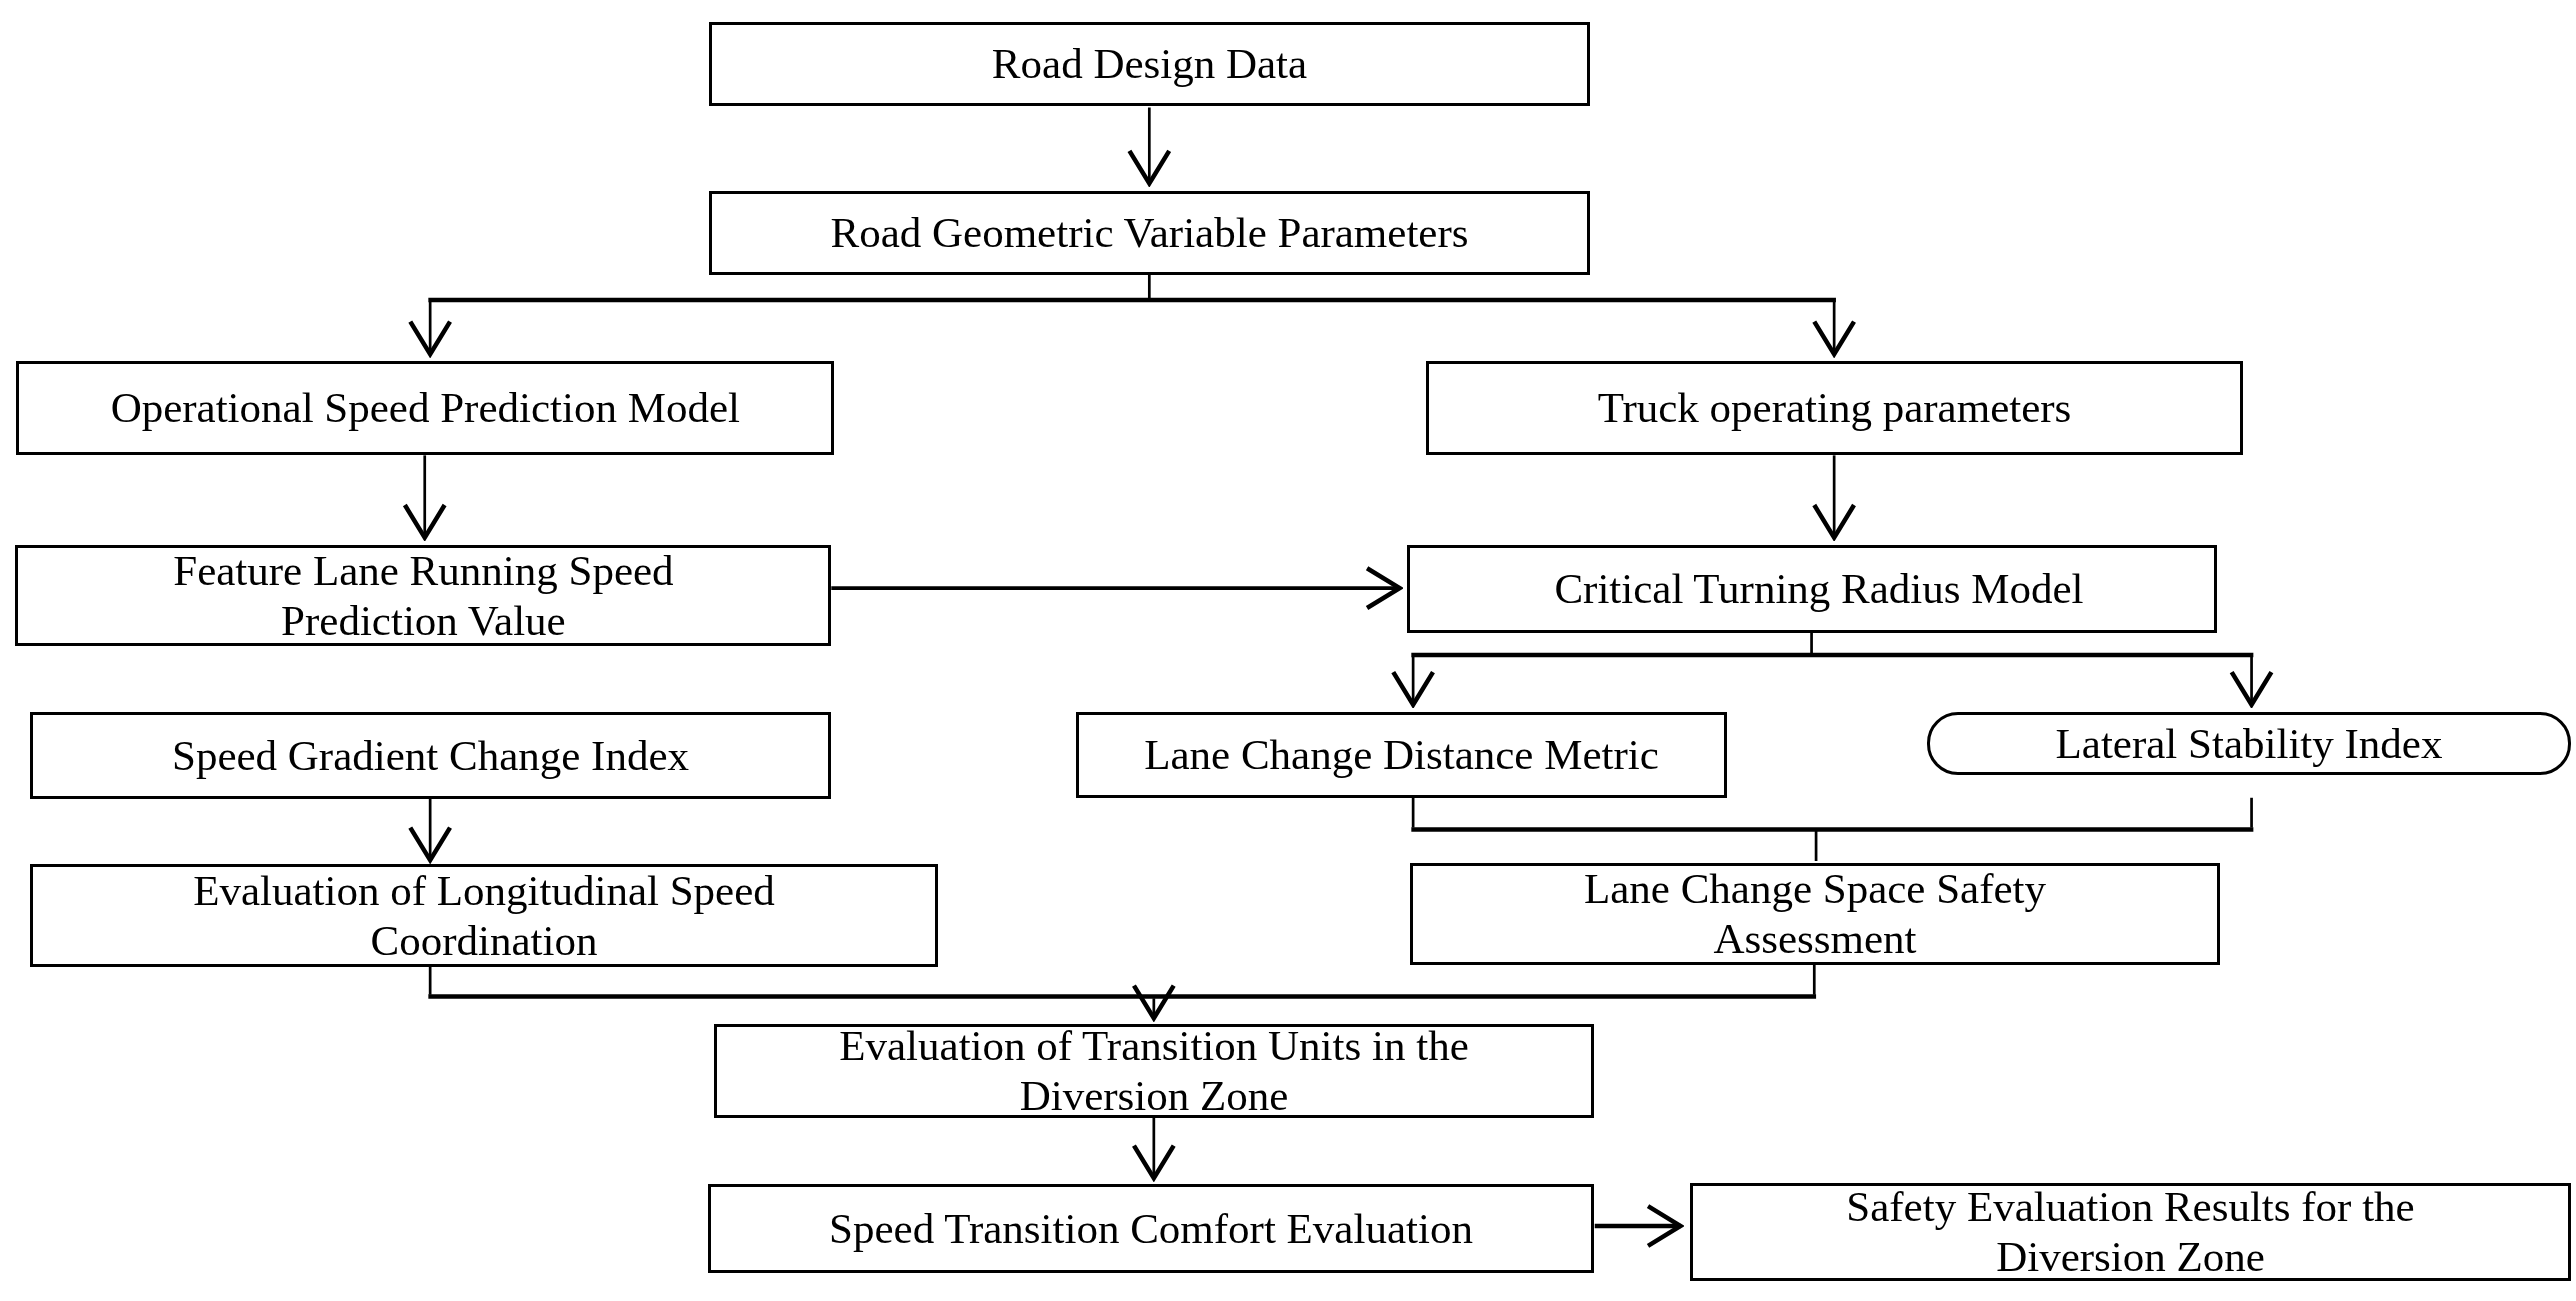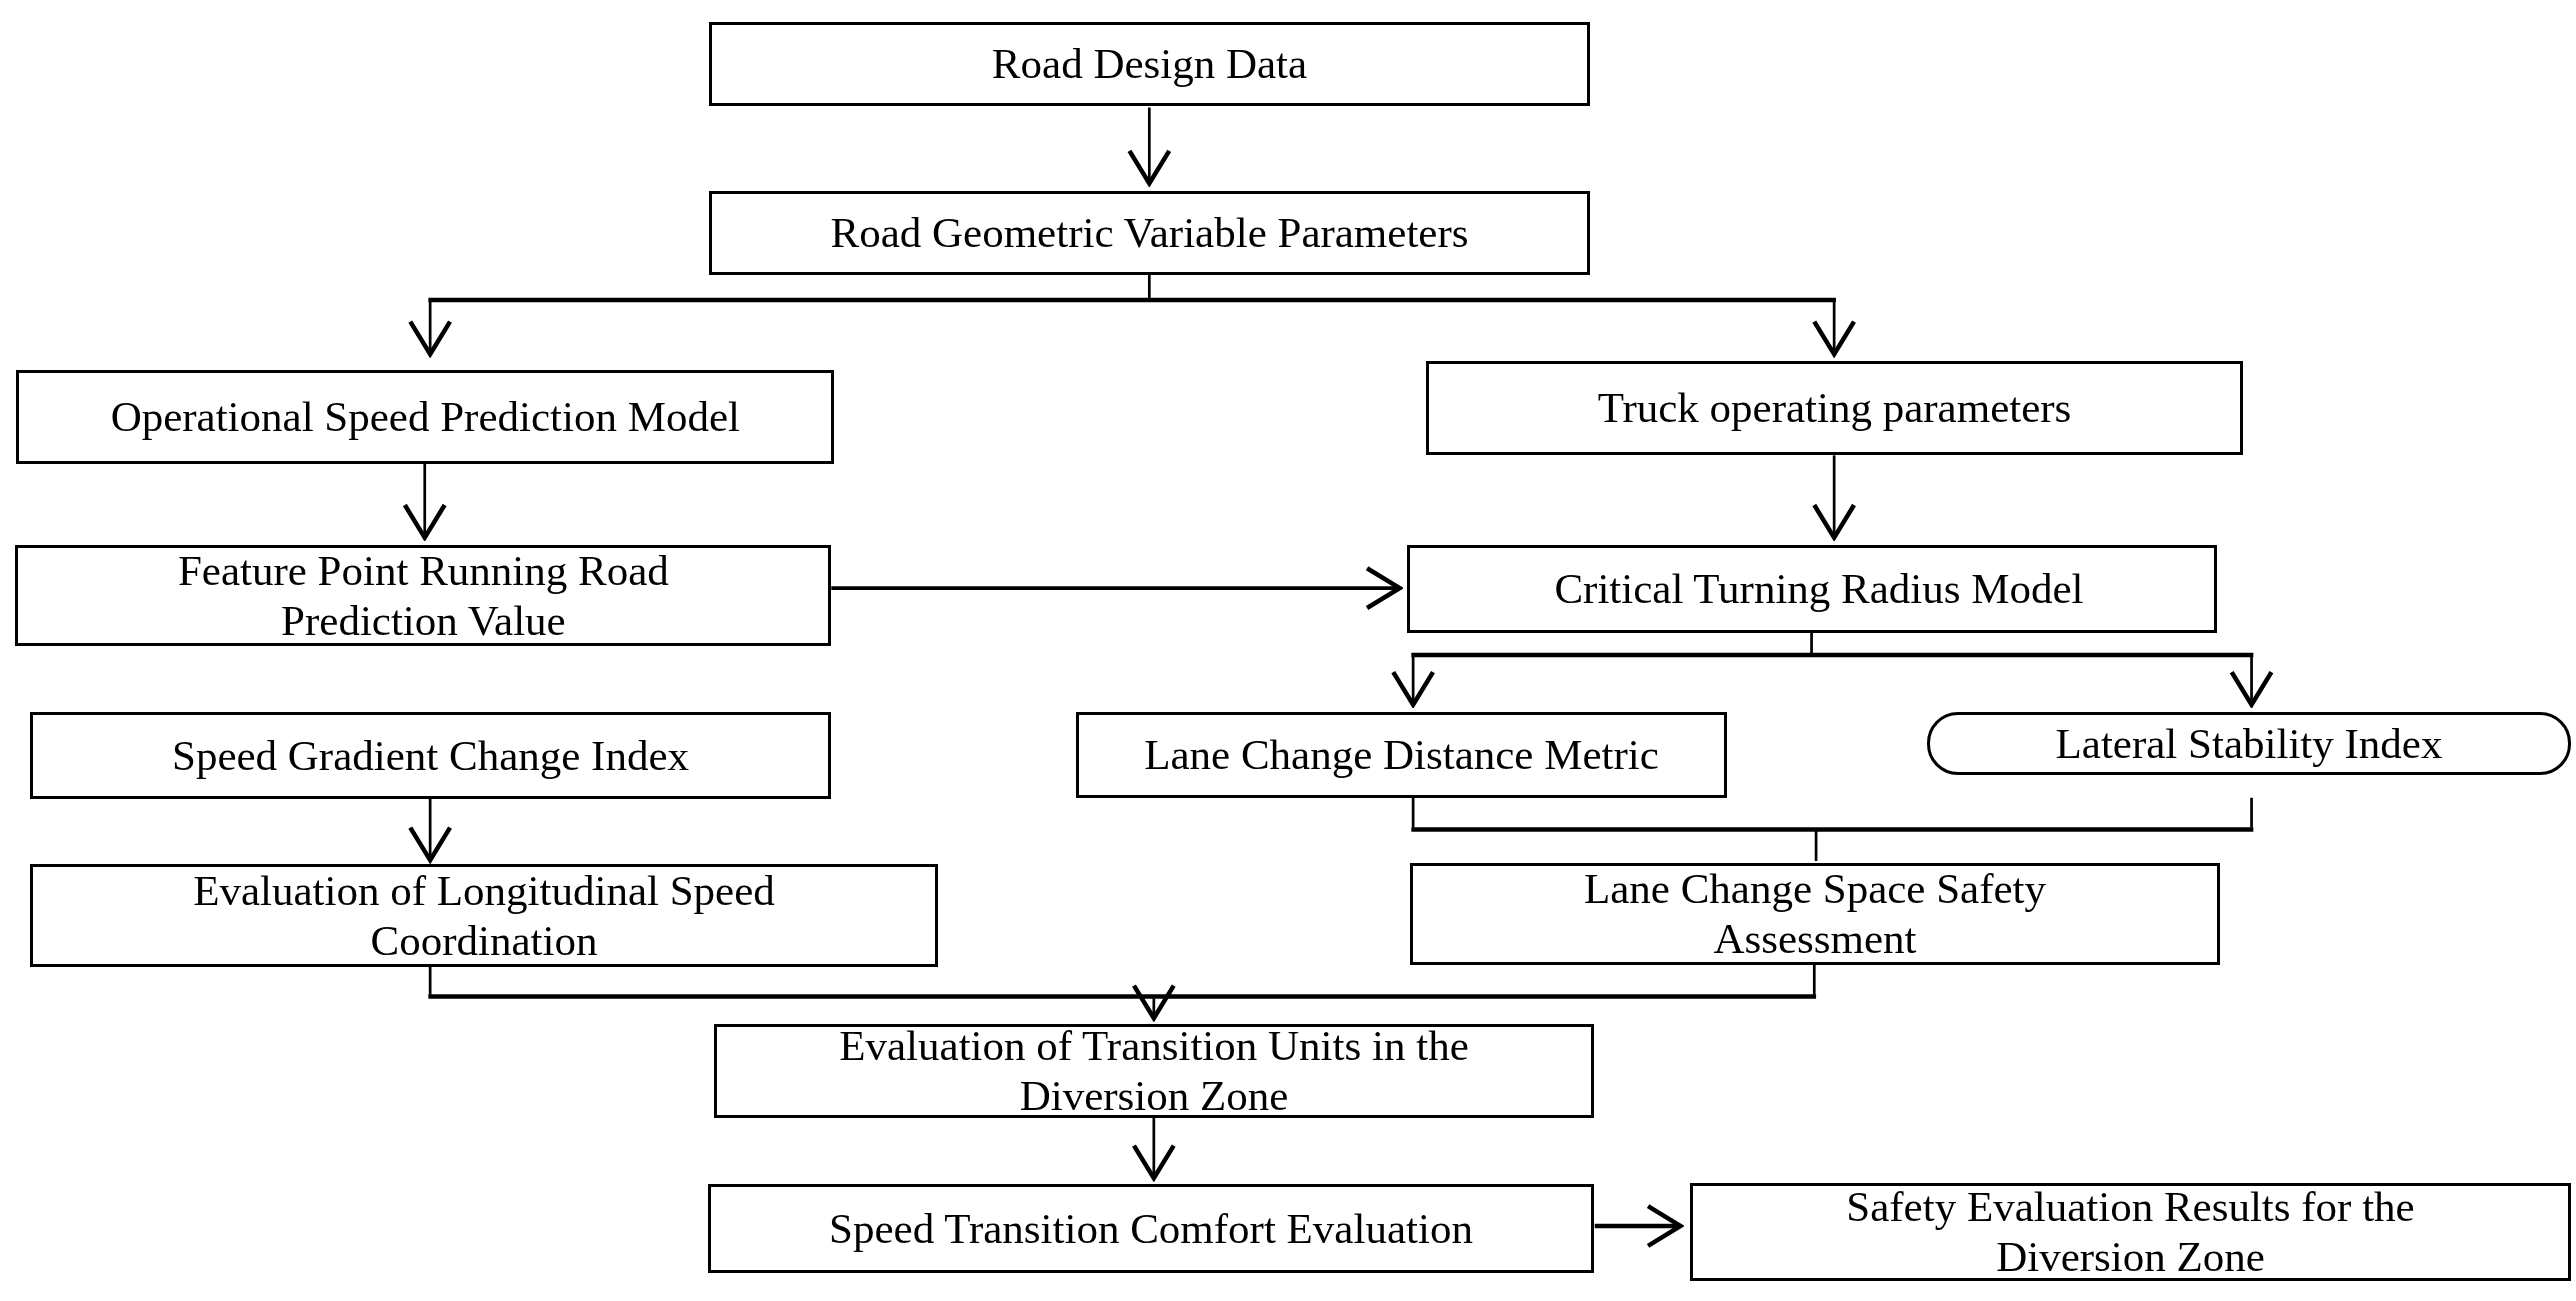--- a/index.html
+++ b/index.html
@@ -83,25 +83,25 @@
 
     <path d="M1277 1237 V1304" fill="none" stroke="#000" stroke-width="3" marker-end="url(#arrowV)"></path>
 
     <path d="M1765 1357 H1860" fill="none" stroke="#000" stroke-width="5" marker-end="url(#arrowV)"></path>
   </svg>
 
   <div class="node" style="left:709px; top:22px; width:881px; height:84px;">Road Design Data</div>
 
   <div class="node" style="left:709px; top:191px; width:881px; height:84px;">Road Geometric Variable Parameters</div>
 
-  <div class="node" style="left:16.3px; top:361px; width:818px; height:94px;margin-top:9px;">Operational Speed Prediction Model</div>
+  <div class="node" style="left:16.3px; top:361px; width:818px; height:94px;">Operational Speed Prediction Model</div>
 
   <div class="node" style="left:1426px; top:361px; width:817px; height:94px;">Truck operating parameters</div>
 
-  <div class="node" style="left:15.4px; top:545px; width:816px; height:101px;">Feature Point Running Road
+  <div class="node" style="left:15.4px; top:545px; width:816px; height:101px;">Feature Lane Running Speed
 Prediction Value</div>
 
   <div class="node" style="left:1407px; top:545px; width:810px; height:88px;padding-left:14px;">Critical Turning Radius Model</div>
 
   <div class="node" style="left:30px; top:712px; width:801px; height:87px;">Speed Gradient Change Index</div>
 
   <div class="node" style="left:1076px; top:712px; width:651px; height:86px;">Lane Change Distance Metric</div>
 
   <div class="node" style="left:1927px; top:712px; width:644px; height:63px;border-radius:31px;">Lateral Stability Index</div>
 

